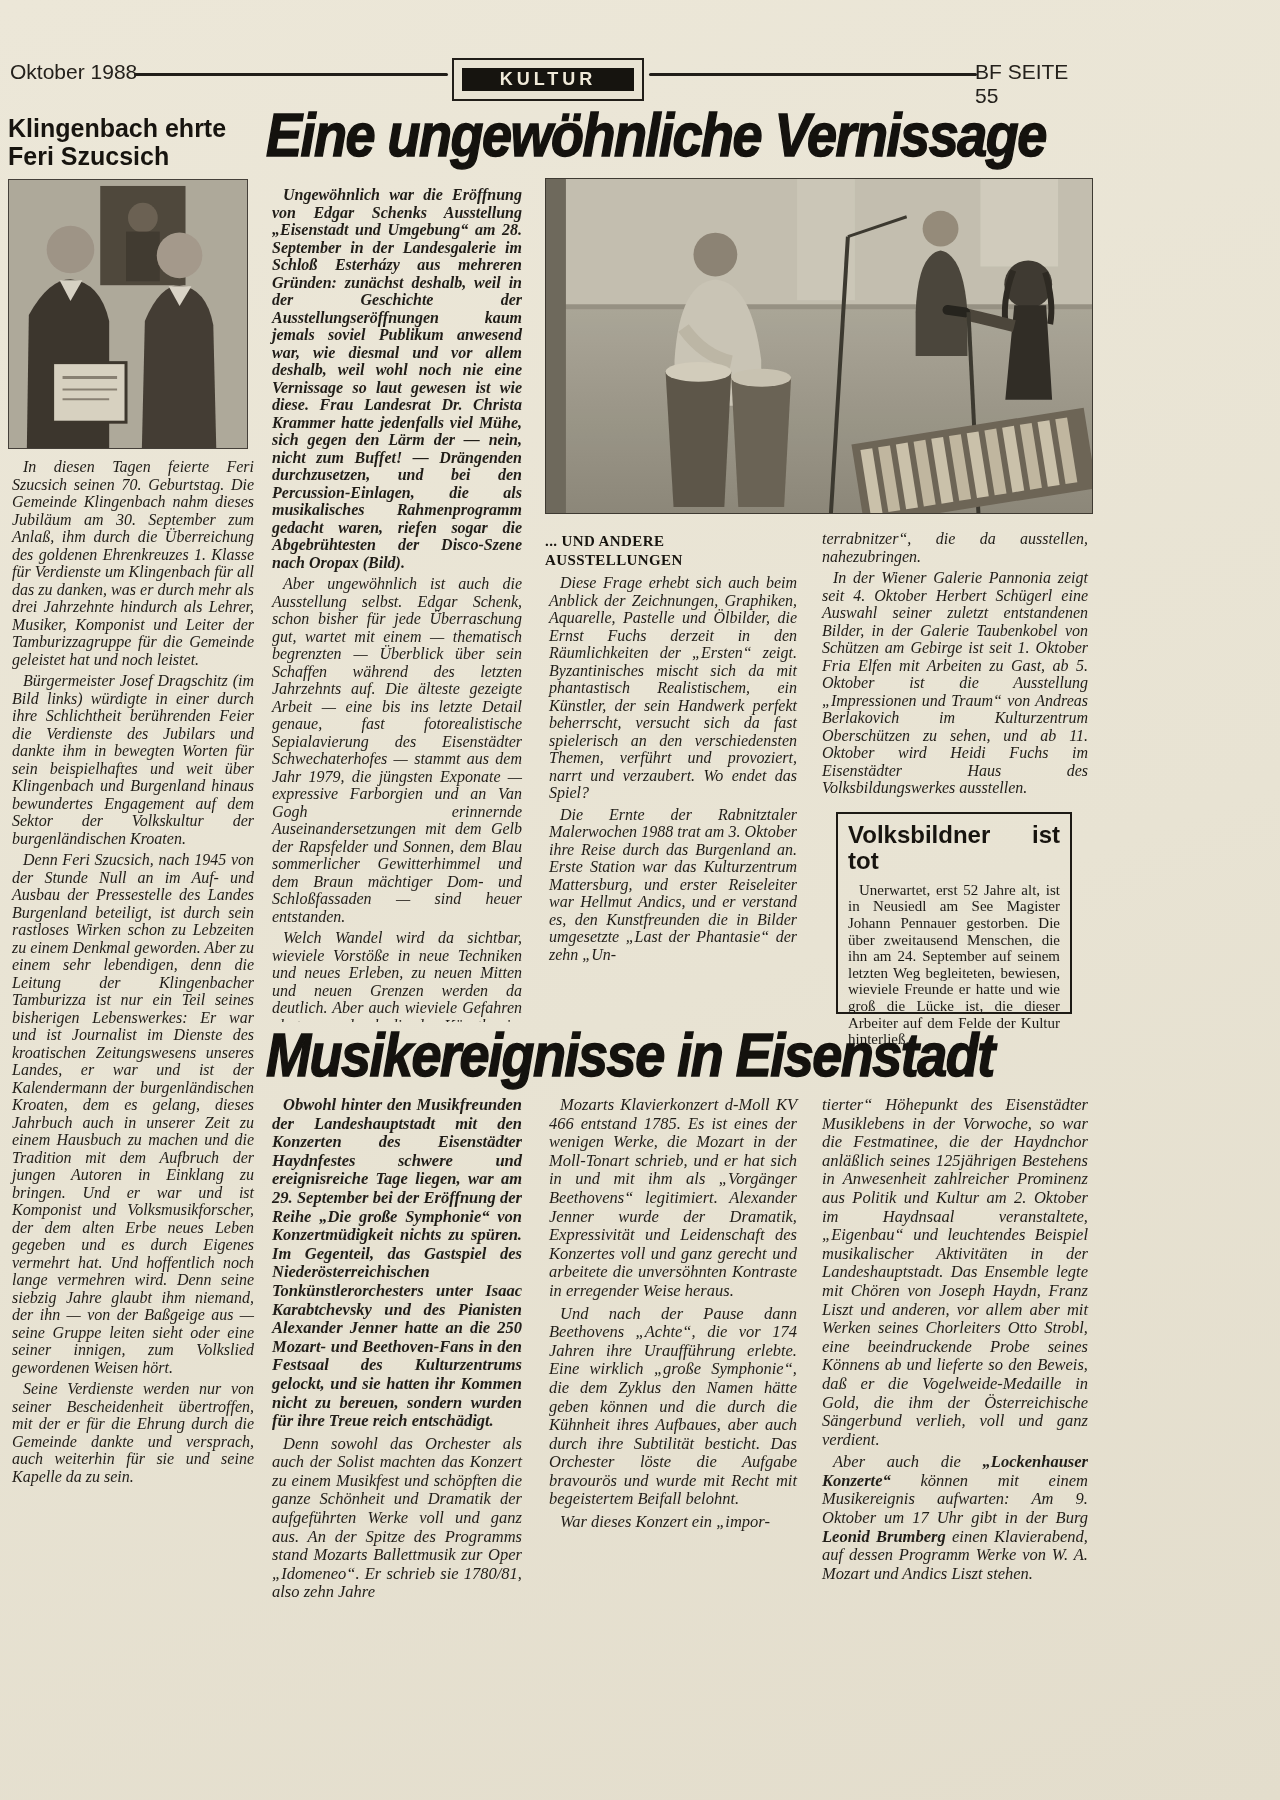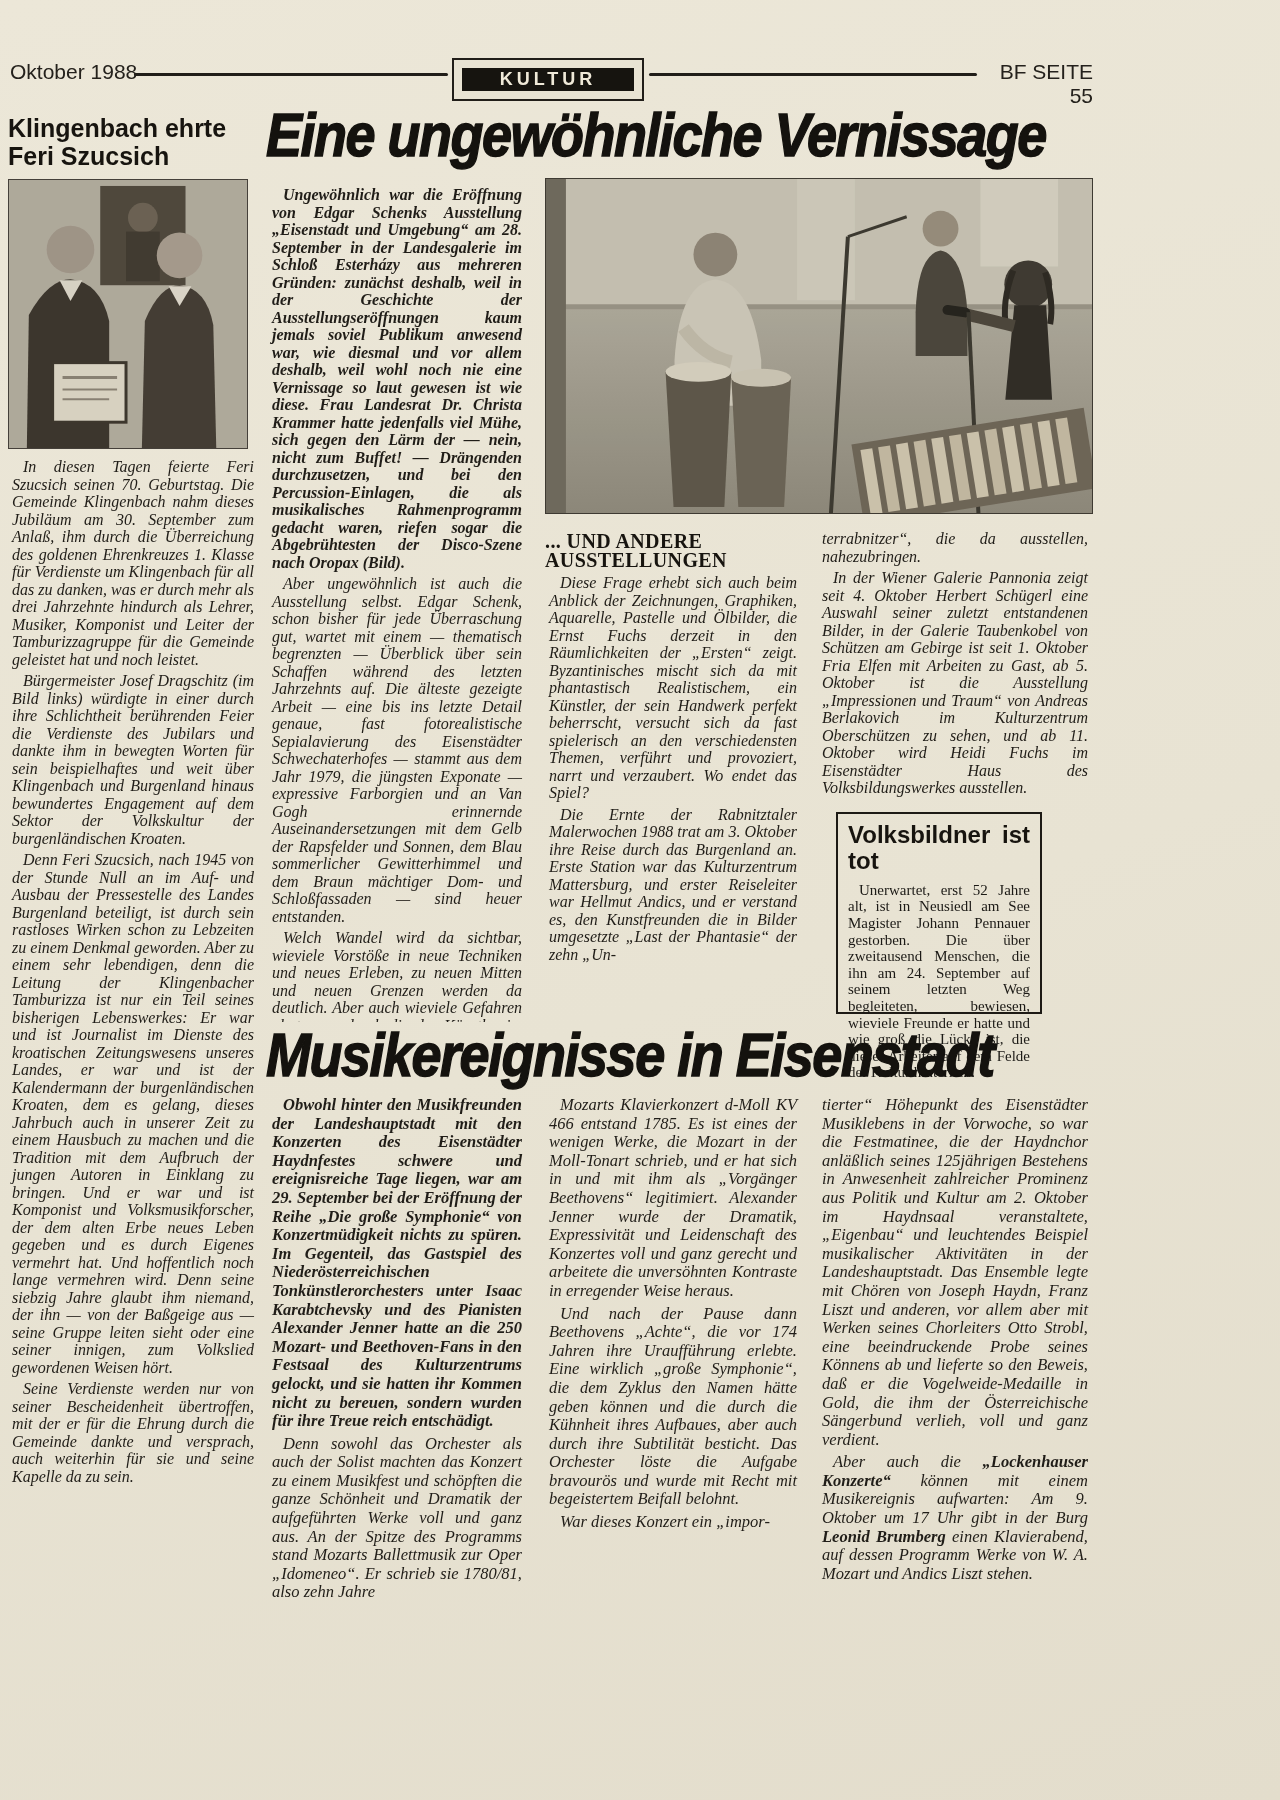--- a/index.html
+++ b/index.html
@@ -12,21 +12,21 @@
   }
 
   
   .mh-date { position:absolute; left:10px; top:60px; font-family:"Liberation Sans",sans-serif; font-size:21px; color:#24211c; }
   .mh-rule { position:absolute; top:73px; height:3px; background:#211e19; border-radius:2px; }
   .mh-rule-l { left:134px; width:314px; }
   .mh-rule-r { left:649px; width:328px; }
   .mh-badge { position:absolute; left:452px; top:58px; width:192px; border:2px solid #211e19; padding:8px; background:#e8e3d3; }
   .mh-badge-inner { background:#16140f; color:#efe9d8; text-align:center; font-family:"Liberation Sans",sans-serif;
     font-weight:bold; font-size:18px; letter-spacing:4px; line-height:23px; }
-  .mh-page { position:absolute; left:975px; top:60px; width:118px; text-align:right; font-family:"Liberation Sans",sans-serif; font-size:21px; color:#24211c; }
+  .mh-page { position:absolute; left:975px; top:60px; width:118px; text-align:left; font-family:"Liberation Sans",sans-serif; font-size:21px; color:#24211c; }
 
   
   .bodytext { text-align:justify; font-size:16px; line-height:17.5px; color:#201d18; }
   .bodytext p { margin:4px; text-indent:11px;font-style:italic; }
   .bodytext p.ni { text-indent:0; }
   .lead { font-weight:bold; }
   .b { font-weight:bold; }
 
   
   .headline {
@@ -44,25 +44,25 @@
   .la-title { font-family:"Liberation Sans",sans-serif; font-weight:bold; font-size:25px; line-height:1.12; color:#17140f; margin-bottom:9px; }
   .la-photo { width:240px; height:270px; border:1px solid #45403a; margin-bottom:9px; background:#b5b0a3; }
   .la-photo svg, .v-photo svg { display:block; width:100%; height:100%; }
   .la-body { width:250px; }
 
   
   .v-col1 { position:absolute; left:268px; top:182px; width:258px; height:840px; overflow:hidden; }
   .v-photo { position:absolute; left:545px; top:178px; width:548px; height:336px; border:1px solid #3e3a32; background:#a9a496; }
   .v-col2 { position:absolute; left:545px; top:526px; width:256px; height:498px; overflow:hidden; }
   .v-col3 { position:absolute; left:818px; top:526px; width:274px; height:280px; overflow:hidden; }
-  .subhead { font-family:"Liberation Serif",serif; font-weight:bold; font-size:20px; line-height:19px;
+  .subhead { font-family:"Liberation Serif",serif; font-weight:bold; font-size:15px; line-height:19px;
     text-align:left; letter-spacing:.4px; margin:6px 0 4px; color:#17140f; }
 
   
-  .obit { position:absolute; left:836px; top:812px; width:206px; height:202px; border:2px solid #1d1a15;
+  .obit { position:absolute; left:836px; top:812px; width:236px; height:202px; border:2px solid #1d1a15;
     padding:7px 10px 6px; text-align:justify; font-size:15px; line-height:16.6px; }
   .obit-title { font-family:"Liberation Sans",sans-serif; font-weight:bold; font-size:24px; line-height:1.1;
     color:#17140f; margin:1px 0 7px; }
   .obit p { margin:0; text-indent:11px; }
 
   
   .m-col { position:absolute; top:1092px; height:670px; overflow:hidden; }
   .m-col1 { left:268px; width:258px; }
   .m-col2 { left:545px; width:256px; }
   .m-col3 { left:818px; width:274px; }

